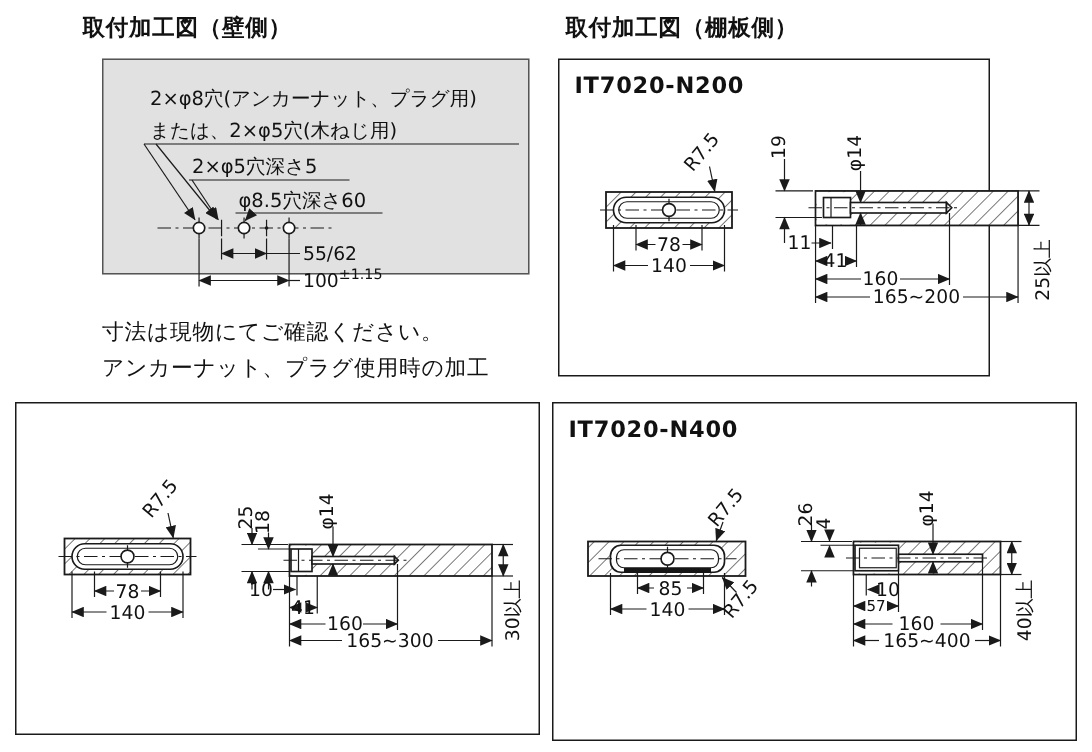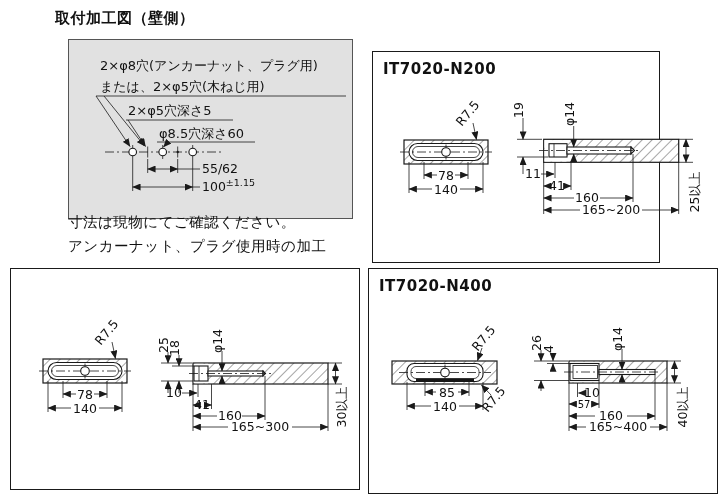--- a/index.html
+++ b/index.html
@@ -32,21 +32,21 @@
     <marker id="ar" viewBox="0 0 10 8" refX="9" refY="4" markerWidth="9" markerHeight="7" orient="auto-start-reverse" markerUnits="userSpaceOnUse">
       <path d="M0,0 L9.5,4 L0,8 z" fill="#1a1a1a"></path>
     </marker>
   </defs>
 </svg>
 
 <div id="page">
 
   <div class="sec-title" style="left:55px;top:9px;">取付加工図（壁側）</div>
 
-  <div class="graybox" style="left:68px;top:39px;width:285px;height:180px;">
+  <div class="graybox" style="left:68px;top:39px;width:285px;height:144px;">
     <svg width="283" height="166" viewBox="0 0 283 166">
 
       <text class="jp" x="31" y="30">2×φ8穴(アンカーナット、プラグ用)</text>
       <text class="jp" x="31" y="51">または、2×φ5穴(木ねじ用)</text>
       <line class="thn" x1="27" y1="56" x2="277" y2="56"></line>
       <text class="jp" x="59" y="75">2×φ5穴深さ5</text>
       <line class="thn" x1="57" y1="80" x2="164" y2="80"></line>
       <text class="jp" x="90" y="98">φ8.5穴深さ60</text>
       <line class="thn" x1="88" y1="102" x2="186" y2="102"></line>
 
@@ -86,22 +86,23 @@
         <text class="dt" x="133" y="151"><tspan>100</tspan><tspan dy="-5" font-size="9.5">±1.15</tspan></text>
       </g>
     </svg>
   </div>
 
   <div class="caption" style="left:68px;top:211px;">
     <div>寸法は現物にてご確認ください。</div>
     <div>アンカーナット、プラグ使用時の加工</div>
   </div>
 
-
-  <div class="panel" style="left:372px;top:39px;width:288px;height:212px;margin-top:12px;">
+  <div class="sec-title" style="left:377px;top:9px;">取付加工図（棚板側）</div>
+
+  <div class="panel" style="left:372px;top:39px;width:288px;height:212px;">
     <div class="model-label">IT7020-N200</div>
     <svg width="341" height="209" viewBox="0 0 341 209">
 
       <g>
         <rect class="hatchrect" x="31" y="88" width="84" height="24" fill="url(#ht)"></rect>
         <rect class="wht" x="36" y="91.5" width="74" height="17" rx="8.5"></rect>
         <rect class="thn" x="39.5" y="94.5" width="67" height="11" rx="5.5" fill="none"></rect>
         <line class="cl" x1="27" y1="100" x2="119" y2="100"></line>
         <line class="thn" x1="73" y1="92.5" x2="73" y2="107.5"></line>
         <circle class="wht" cx="73" cy="100" r="4.3"></circle>

